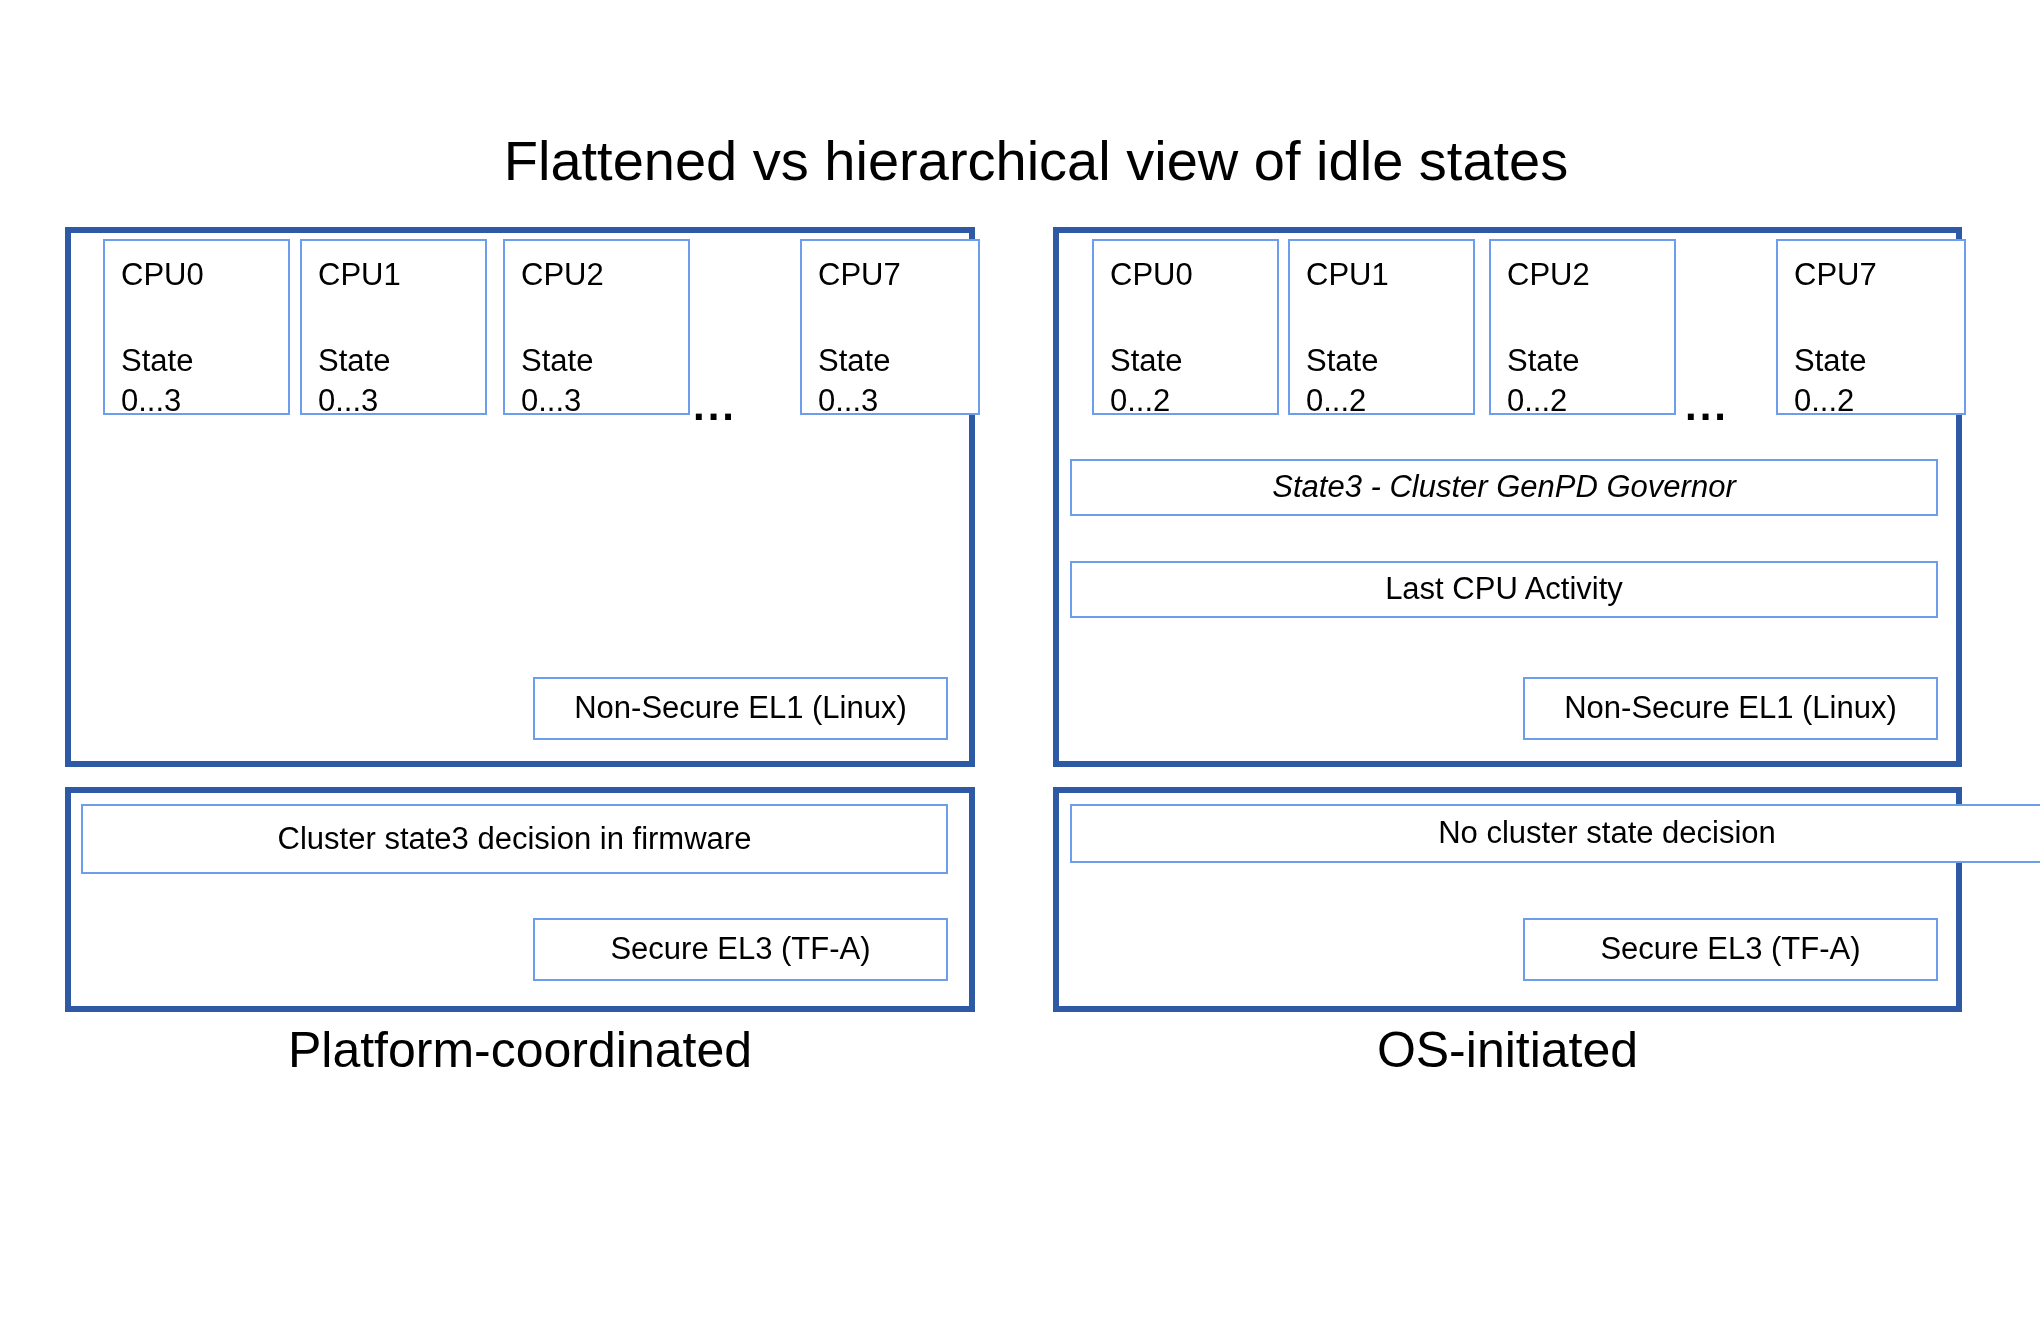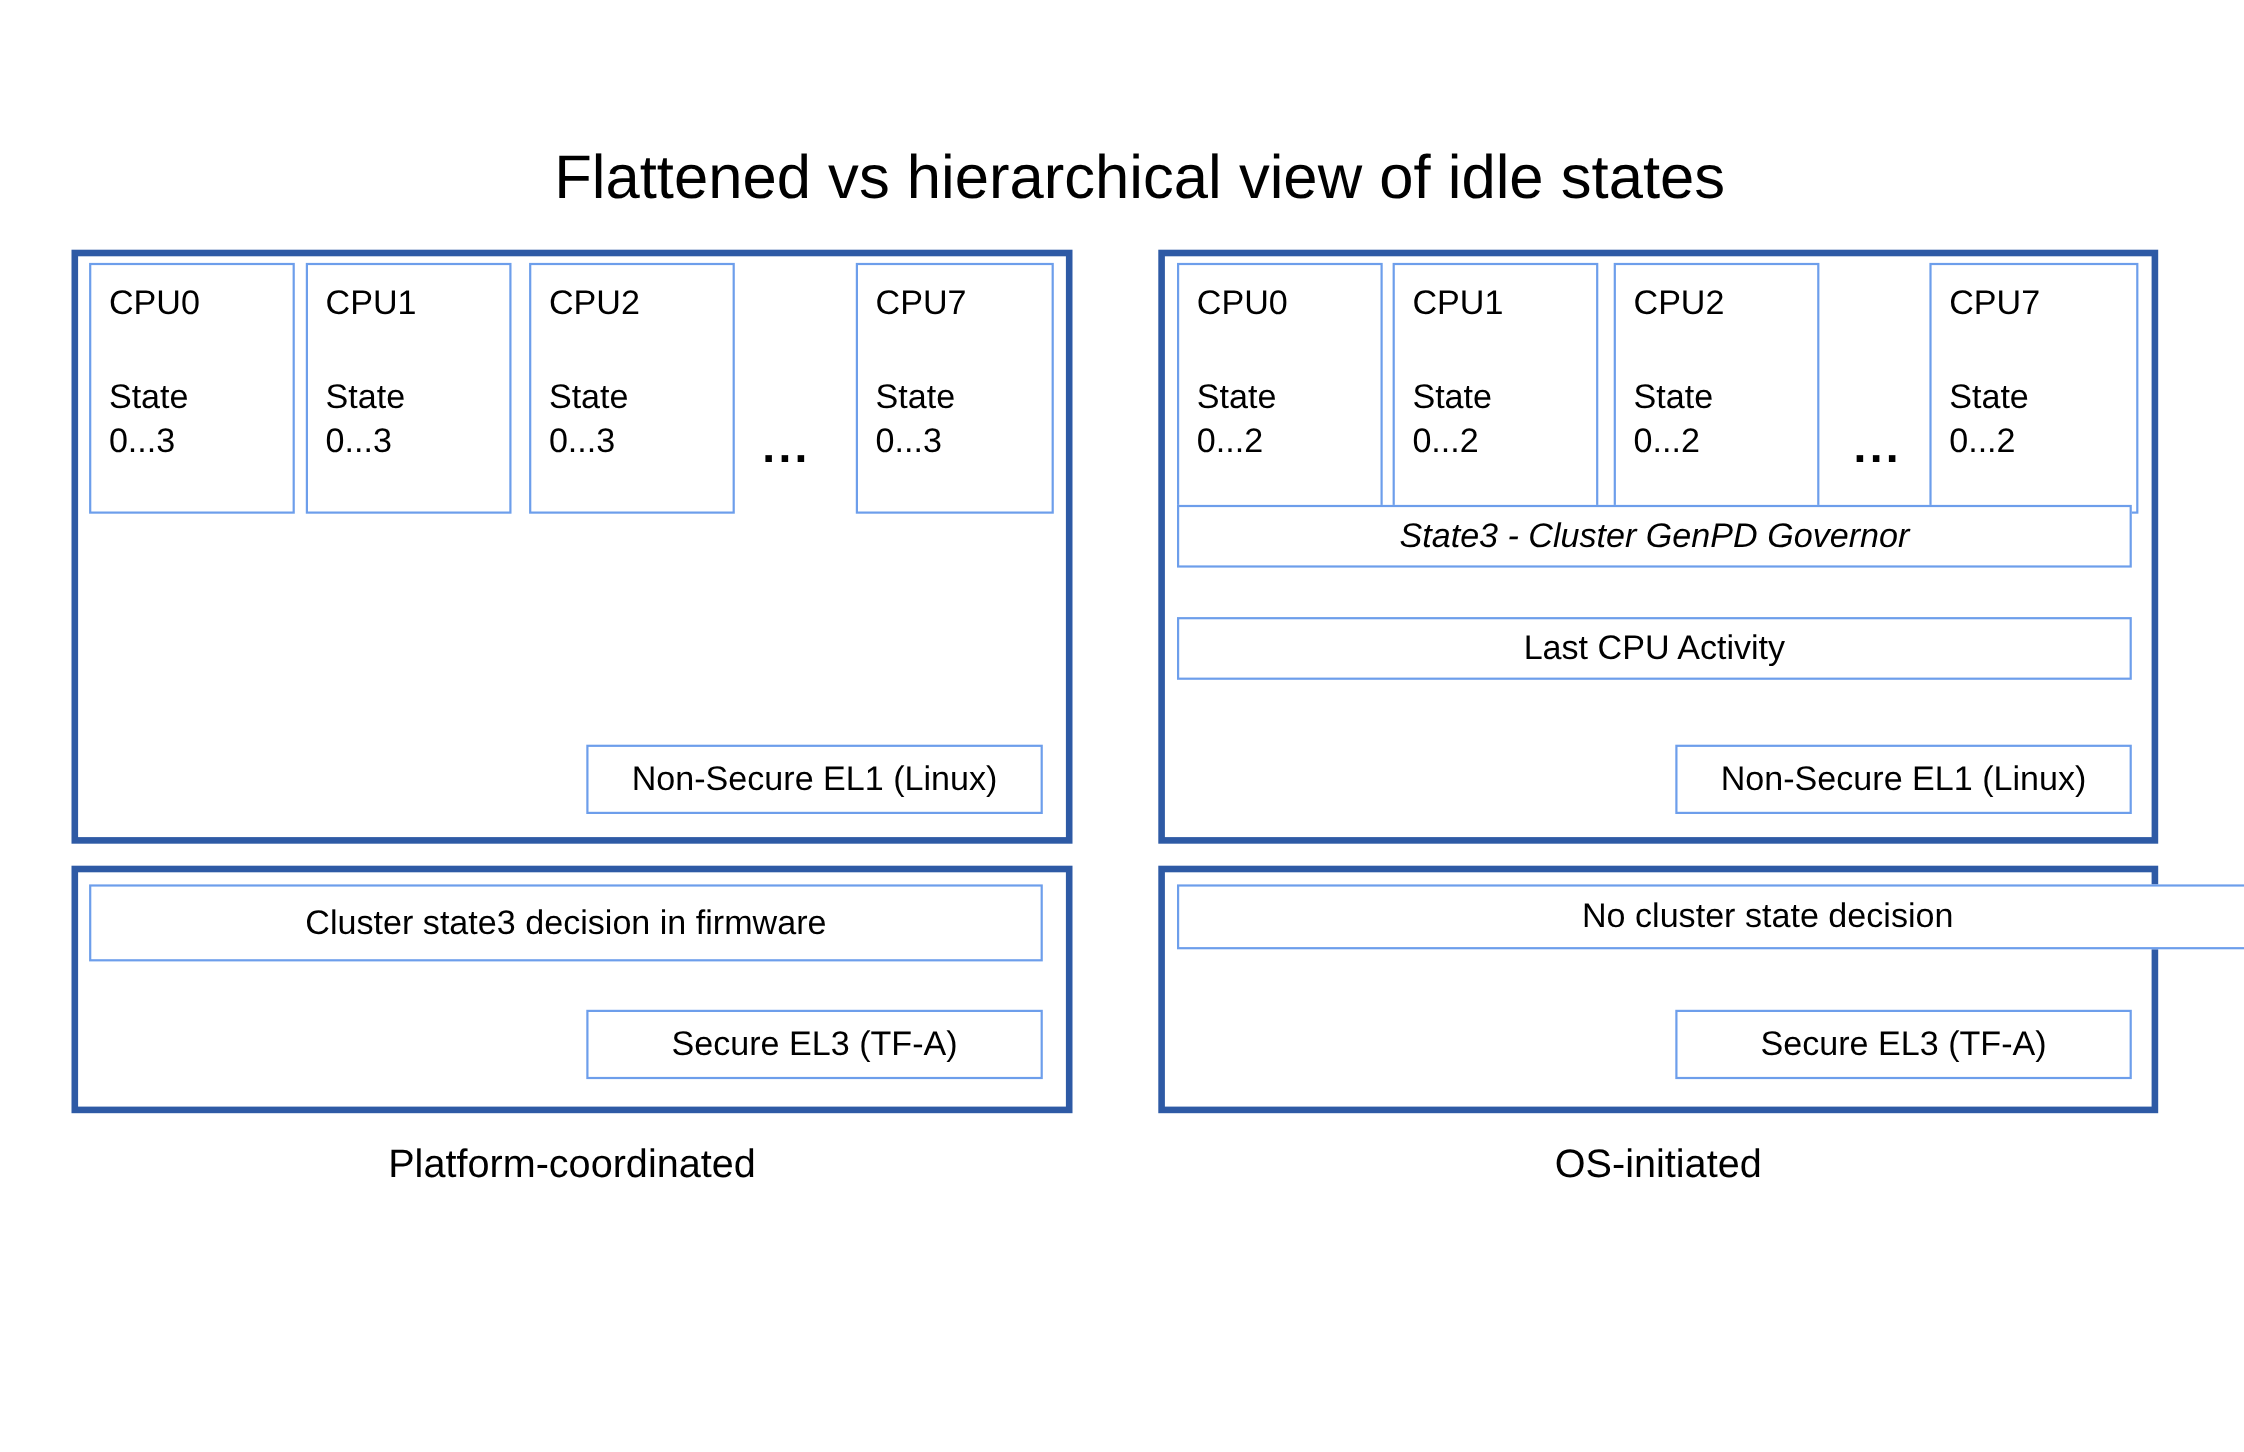--- a/index.html
+++ b/index.html
@@ -17,30 +17,30 @@
   }
   .ob-left-top    { left: 65px;   top: 227px; width: 910px; height: 540px; }
   .ob-left-bottom { left: 65px;   top: 787px; width: 910px; height: 225px; }
   .ob-right-top   { left: 1053px; top: 227px; width: 909px; height: 540px; }
   .ob-right-bottom{ left: 1053px; top: 787px; width: 909px; height: 225px; }
   .inner-box {
     position: absolute; box-sizing: border-box; background: #ffffff;
     border: 2px solid var(--inner-border, #6d9eeb);
     font-size: 31px; line-height: 1.3;
   }
-  .cpu-box { top: 6px; height: 228px; width: 187px; padding: 14px 8px 0 16px; }
+  .cpu-box { top: 6px; height: 176px; width: 187px; padding: 14px 8px 0 16px; margin-left: 22px; }
   .cpu-state { position: absolute; left: 16px; top: 100px; line-height: 40px; }
   .center-box { display: flex; align-items: center; justify-content: center; text-align: center; }
   .ellipsis {
     position: absolute; font-size: 42px; font-weight: bold; letter-spacing: 3px;
     color: var(--text, #000); line-height: 1;
   }
   .panel-label {
     position: absolute; top: 1022px; text-align: center;
-    font-size: 36px; line-height: 1.15; color: var(--text, #000); margin-top: 15px;
+    font-size: 50px; line-height: 1.15; color: var(--text, #000);
   }
   .pl-left  { left: 65px;   width: 910px; }
   .pl-right { left: 1053px; width: 909px; }
 </style>
 </head>
 <body>
 
 <div class="title">Flattened vs hierarchical view of idle states</div>
 
 <div class="outer-box ob-left-top">

